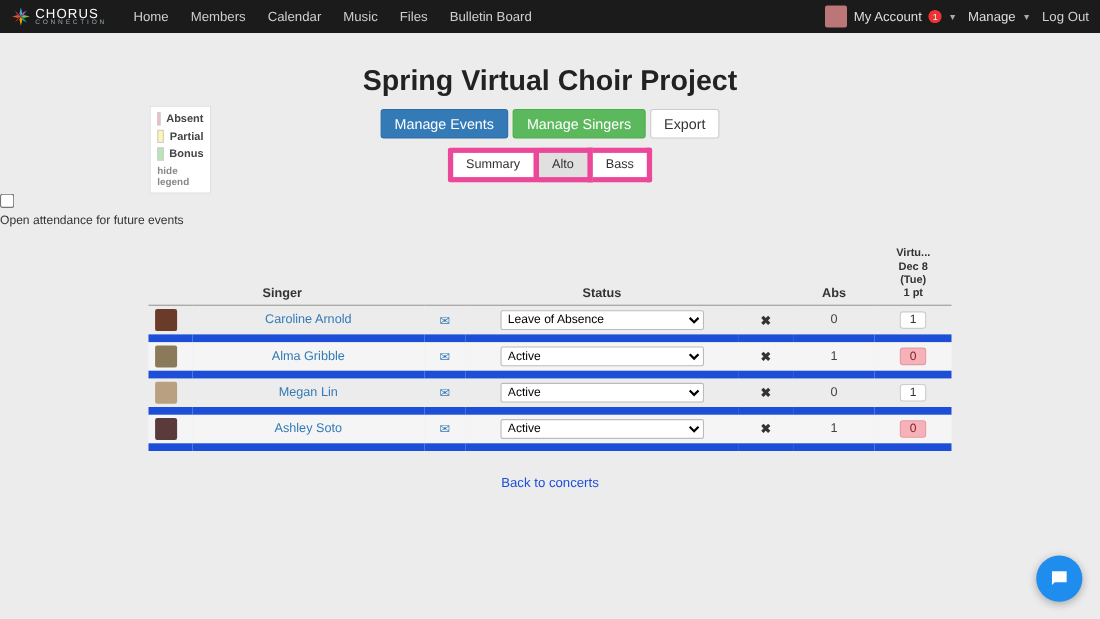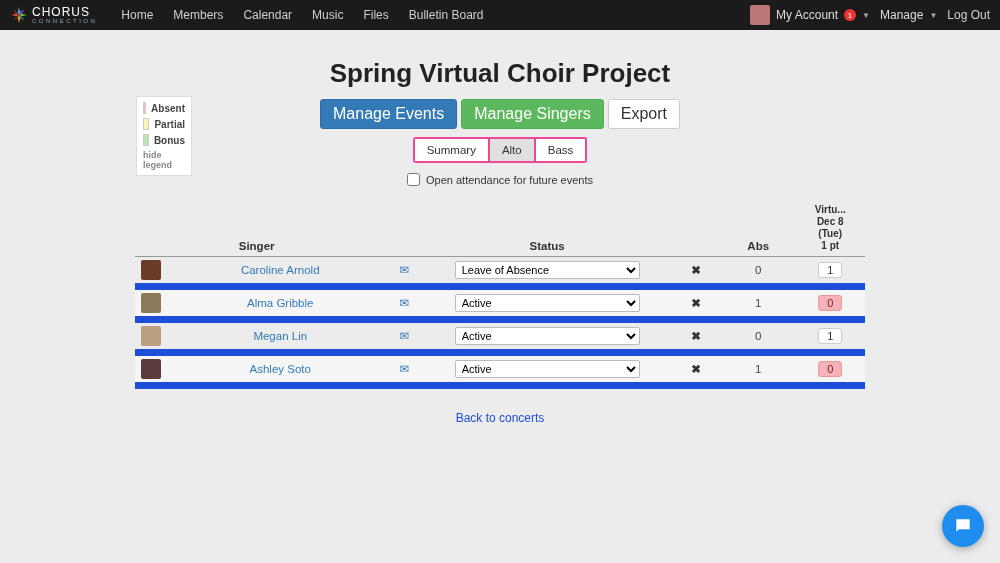--- a/index.html
+++ b/index.html
@@ -84,44 +84,44 @@
     font-size: 26px;
     font-weight: 700;
     color: #222;
     margin-bottom: 10px;
   }
 
   .btn-row { display: flex; justify-content: center; gap: 4px; margin-bottom: 8px; }
   .btn {
     padding: 5px 12px;
     border-radius: 3px;
-    font-size: 16px;
+    font-size: 13px;
     cursor: pointer;
     border: 1px solid transparent;
   }
   .btn-blue { background: #337ab7; color: #fff; border-color: #2e6da4; }
   .btn-green { background: #5cb85c; color: #fff; border-color: #4cae4c; }
   .btn-default { background: #fff; color: #333; border-color: #ccc; }
 
   .tab-row { display: flex; justify-content: center; margin-bottom: 10px; }
   .tab-group { display: flex; border-radius: 3px; overflow: hidden; }
   .tab {
     padding: 5px 12px;
     font-size: 11.5px;
     background: #fff;
-    border: 2px solid #ec4899;
+    border: 5px solid #ec4899;
     cursor: pointer;
     color: #333;
   }
   .tab + .tab { border-left: none; }
   .tab.active { background: #e0e0e0; }
 
   .open-att-row {
-    display: flex; justify-content: center; align-items: flex-end;
-    gap: 6px; font-size: 11px; color: #333; margin-bottom: 14px;
+    display: flex; justify-content: center; align-items: flex-start;
+    gap: 6px; font-size: 11px; color: #333; margin-bottom: 14px; flex-direction: column;
   }
   .open-att-row input { cursor: pointer; }
 
   
   .att-table {
     width: 730px;
     margin: 0 auto;
     border-collapse: collapse;
     font-size: 11.5px;
   }

